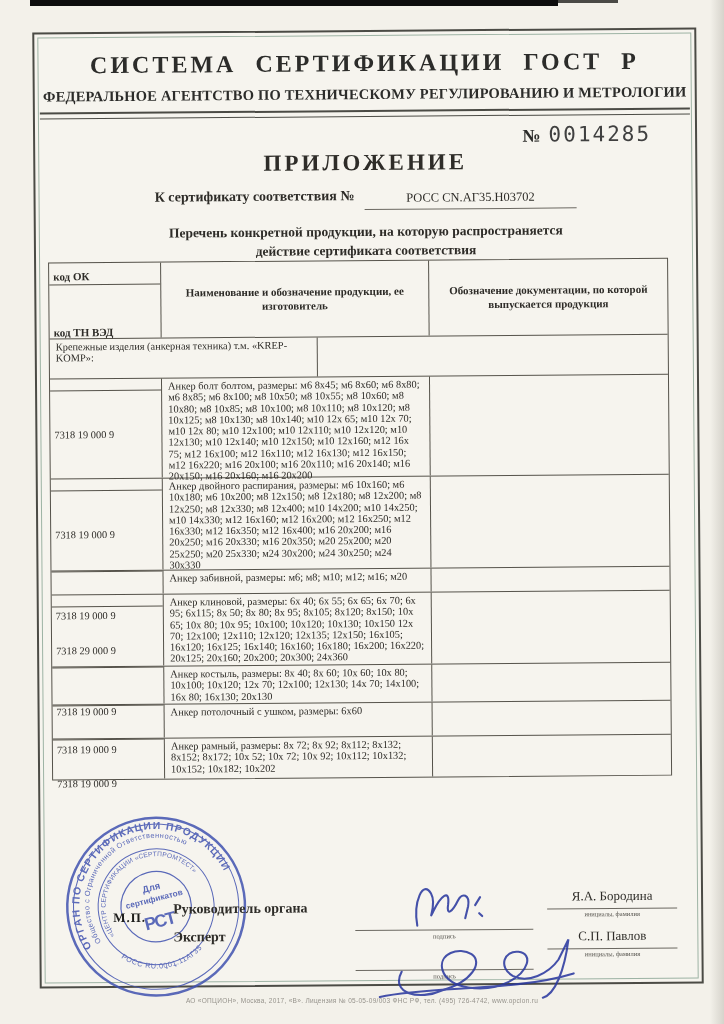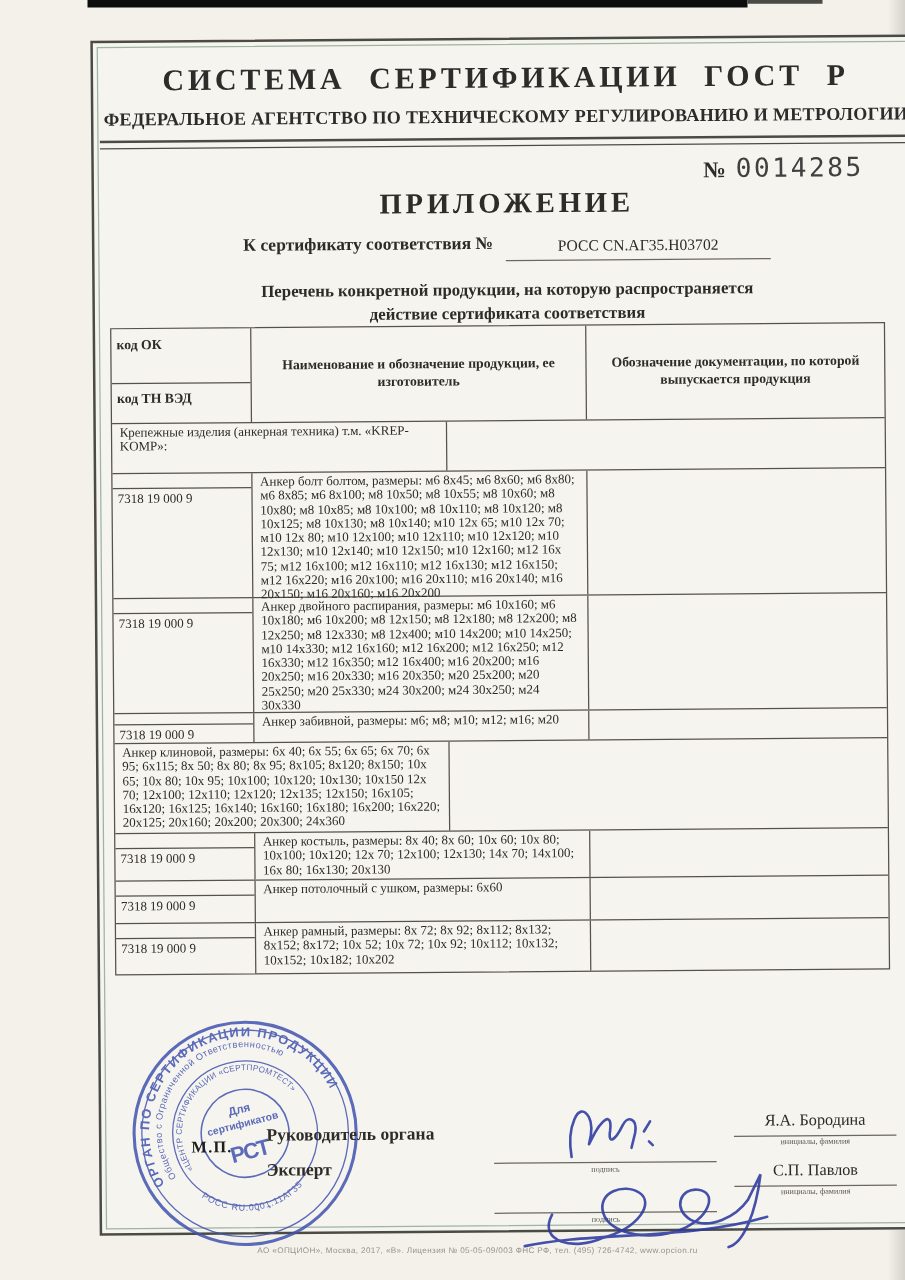--- a/index.html
+++ b/index.html
@@ -1,18 +1,18 @@
 <!DOCTYPE html>
 <html><head>
 <meta charset="utf-8">
 <style>
   html,body{margin:0;padding:0;}
   body{width:724px;height:1024px;position:relative;overflow:hidden;
        background:#f3f1ea;font-family:"Liberation Serif","DejaVu Serif",serif;color:#2e2c28;}
-  .page{position:absolute;inset:0;margin-left:40px;}
+  .page{position:absolute;inset:0;}
   .scan-strip{position:absolute;left:30px;top:0;width:528px;height:6px;background:#0d0d0d;}
   .scan-strip2{position:absolute;left:558px;top:0;width:60px;height:3px;background:#4a4a46;}
   .edge-right{position:absolute;right:0;top:0;width:14px;height:100%;
        background:linear-gradient(to right,rgba(0,0,0,0),rgba(110,105,95,.22));}
   .sheet{position:absolute;left:36px;top:30px;width:664px;height:956px;
        border:2px solid #4b4b45;transform:rotate(-0.45deg);background:#f6f4ee;box-sizing:border-box;}
   .sheet-inner{position:absolute;inset:3px;border:1px solid #9db3a4;pointer-events:none;}
 
   .sys-title{position:absolute;top:18px;left:0;right:0;text-align:center;
        font-size:24px;font-weight:bold;letter-spacing:3px;word-spacing:10px;color:#2c2c2a;}
@@ -32,21 +32,21 @@
   .cert-line .val{font-size:12.5px;min-width:200px;text-align:center;border-bottom:1px solid #6b6861;
        padding:0 6px 3px;transform:translateY(2px);}
   .purpose{position:absolute;left:0;right:0;text-align:center;font-size:13.5px;font-weight:bold;}
   .purpose.l1{top:192px;}
   .purpose.l2{top:211px;}
 
   .tbl{position:absolute;left:12px;top:228px;width:620px;border:1px solid #55524a;
        font-size:10.4px;line-height:11.3px;box-sizing:border-box;}
   .trow{display:flex;border-bottom:1px solid #55524a;box-sizing:border-box;}
   .trow:last-child{border-bottom:none;}
-  .c1{width:112px;border-right:1px solid #55524a;box-sizing:border-box;display:flex;flex-direction:column;}
+  .c1{width:112px;border-right:1px solid #55524a;box-sizing:border-box;display:flex;flex-direction:column;gap:35px;}
   .c2{width:268px;border-right:1px solid #55524a;box-sizing:border-box;padding:2px 6px;}
   .c3{flex:1;box-sizing:border-box;}
   .hrow{height:76px;}
   .hc1top{height:44px;border-bottom:1px solid #55524a;padding:8px 4px 0;font-weight:bold;font-size:11px;box-sizing:border-box;}
   .hc1bot{padding:7px 4px 0;font-weight:bold;font-size:11px;}
   .hcc{display:flex;align-items:center;justify-content:center;text-align:center;
        font-weight:bold;font-size:11px;line-height:13.5px;padding:0 16px;}
   .lcode1{padding:2px 4px;border-bottom:1px solid #55524a;height:30px;box-sizing:border-box;}
   .lspacer{height:11px;border-bottom:1px solid #55524a;}
   .lcode{padding:3px 4px 0;}
@@ -139,20 +139,24 @@
       <div class="trow r4">
         <div class="c1">
           <div class="lspacer"></div>
           <div class="lcode">7318 19 000 9</div>
         </div>
         <div class="c2">Анкер забивной, размеры:  м6; м8; м10; м12; м16; м20</div>
         <div class="c3"></div>
       </div>
 
       <div class="trow r5">
+        <div class="c1">
+          <div class="lspacer"></div>
+          <div class="lcode">7318 29 000 9</div>
+        </div>
         <div class="c2">Анкер клиновой, размеры: 6х 40; 6х 55; 6х 65; 6х 70; 6х 95; 6х115; 8х 50; 8х 80; 8х 95; 8х105; 8х120; 8х150; 10х 65; 10х 80; 10х 95; 10х100; 10х120; 10х130; 10х150 12х 70; 12х100; 12х110; 12х120; 12х135; 12х150; 16х105; 16х120; 16х125; 16х140; 16х160; 16х180; 16х200; 16х220; 20х125; 20х160; 20х200; 20х300; 24х360</div>
         <div class="c3"></div>
       </div>
 
       <div class="trow r6">
         <div class="c1">
           <div class="lspacer"></div>
           <div class="lcode">7318 19 000 9</div>
         </div>
         <div class="c2">Анкер костыль, размеры: 8х 40; 8х 60; 10х 60; 10х 80; 10х100; 10х120; 12х 70; 12х100; 12х130; 14х 70; 14х100; 16х 80; 16х130; 20х130</div>

